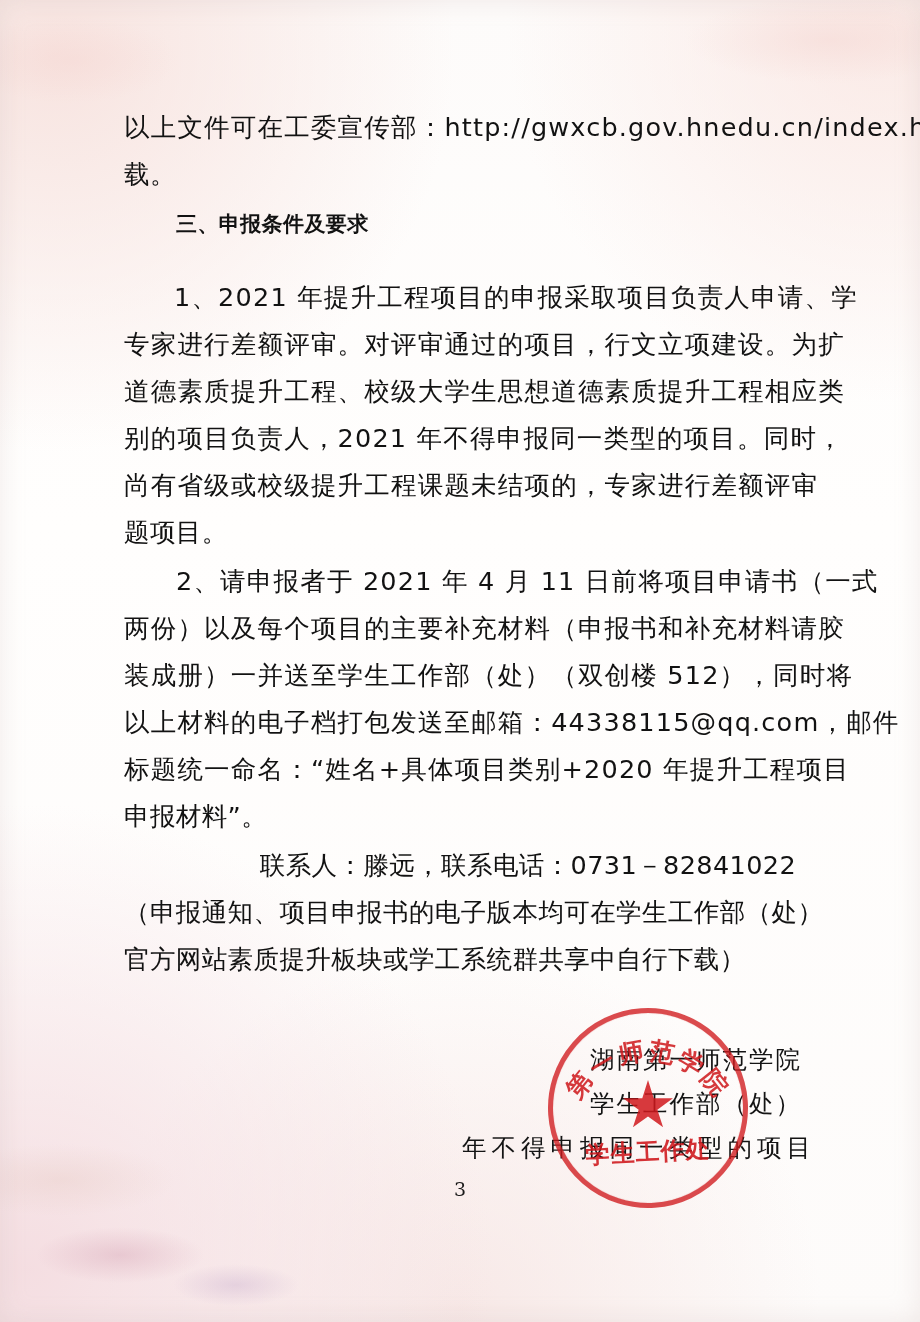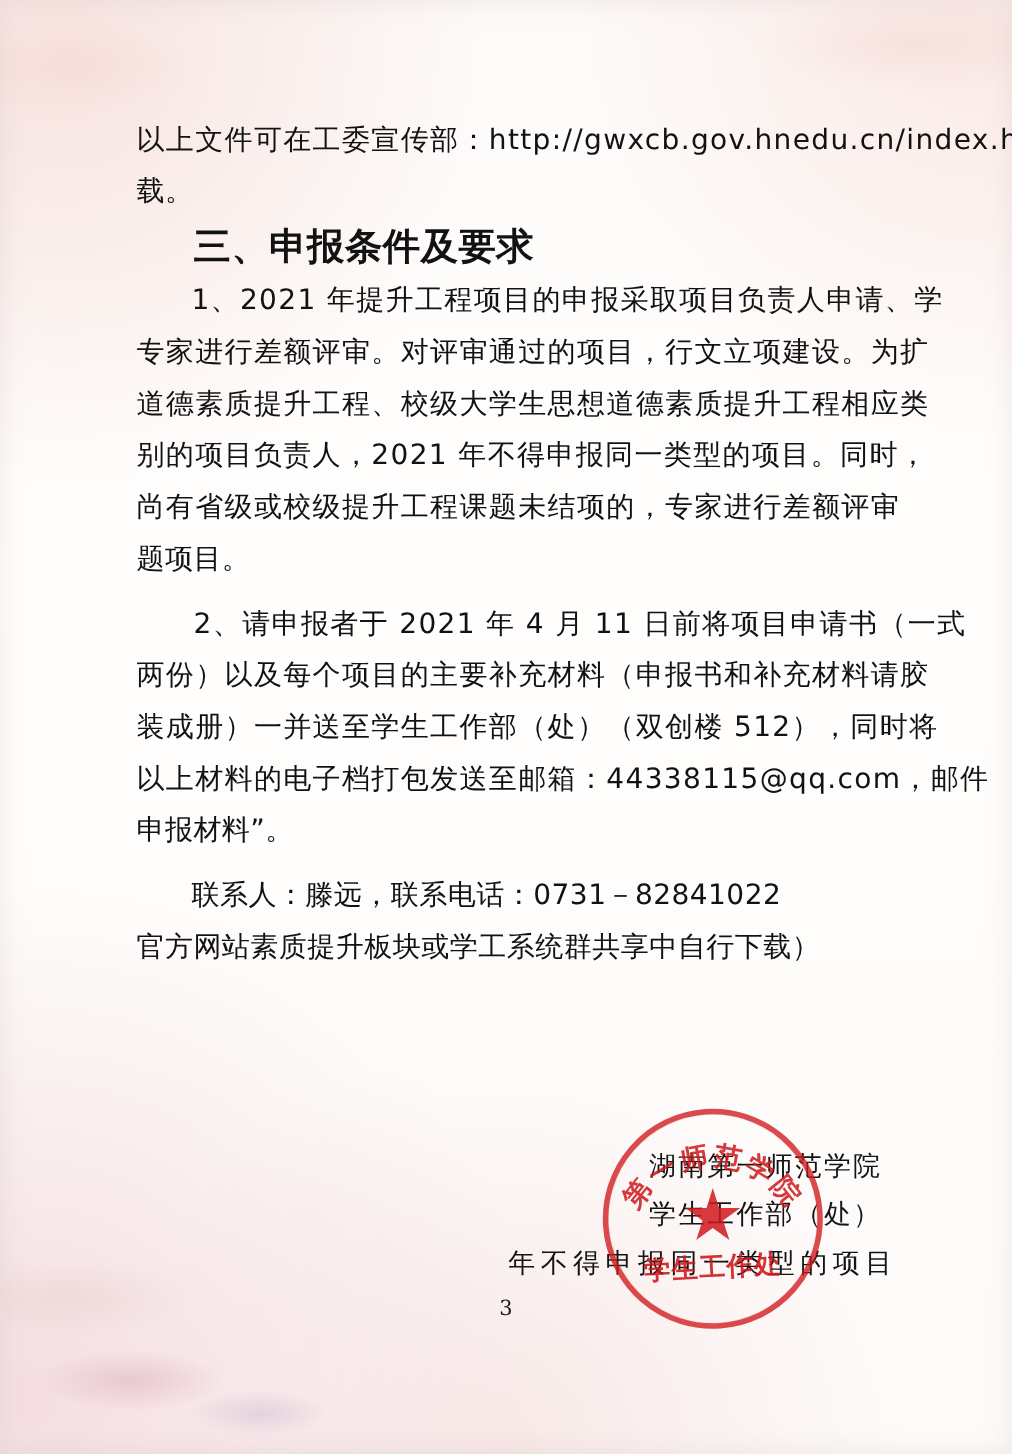--- a/index.html
+++ b/index.html
@@ -57,27 +57,27 @@
 
   .line {
     font-family: "DejaVu Sans", sans-serif;
     color: #121212;
     font-size: 25.5px;
     line-height: 47px;
     letter-spacing: 0.4px;
     white-space: pre;
   }
   .line.just { letter-spacing: 1.2px; }
-  .indent1 { padding-left: 50px; }
+  .indent1 { padding-left: 50px; margin-top: 24px; }
   .indent2 { padding-left: 52px; }
 
-  .blk { margin-top: 12px; }
+  .blk { margin-top: 2px; text-align: right; }
   .section-head {
     font-weight: bold;
-    font-size: 34px;
+    font-size: 21px;
     padding-left: 52px;
     line-height: 52px;
   }
 
   
   .sign-block {
     position: absolute;
     right: 118px;
     top: 1038px;
     width: 340px;
@@ -174,24 +174,26 @@
     <div class="line just">专家进行差额评审。对评审通过的项目，行文立项建设。为扩</div>
     <div class="line just">道德素质提升工程、校级大学生思想道德素质提升工程相应类</div>
     <div class="line just">别的项目负责人，2021 年不得申报同一类型的项目。同时，</div>
     <div class="line just">尚有省级或校级提升工程课题未结项的，专家进行差额评审</div>
     <div class="line">题项目。</div>
 
     <div class="line just indent2 blk">2、请申报者于 2021 年 4 月 11 日前将项目申请书（一式</div>
     <div class="line just">两份）以及每个项目的主要补充材料（申报书和补充材料请胶</div>
     <div class="line just">装成册）一并送至学生工作部（处）（双创楼 512），同时将</div>
     <div class="line just">以上材料的电子档打包发送至邮箱：44338115@qq.com，邮件</div>
+    <div class="line just">标题统一命名：“姓名+具体项目类别+2020 年提升工程项目</div>
     <div class="line">申报材料”。</div>
 
     <div class="line indent1 blk">联系人：滕远，联系电话：0731－82841022</div>
 
+    <div class="line">（申报通知、项目申报书的电子版本均可在学生工作部（处）</div>
     <div class="line">官方网站素质提升板块或学工系统群共享中自行下载）</div>
   </div>
 
   <div class="sign-block">
     <div class="sign-line">湖南第一师范学院</div>
     <div class="sign-line">学生工作部（处）</div>
     <div class="sign-line date">年不得申报同一类型的项目</div>
   </div>
 
   <div class="seal">

